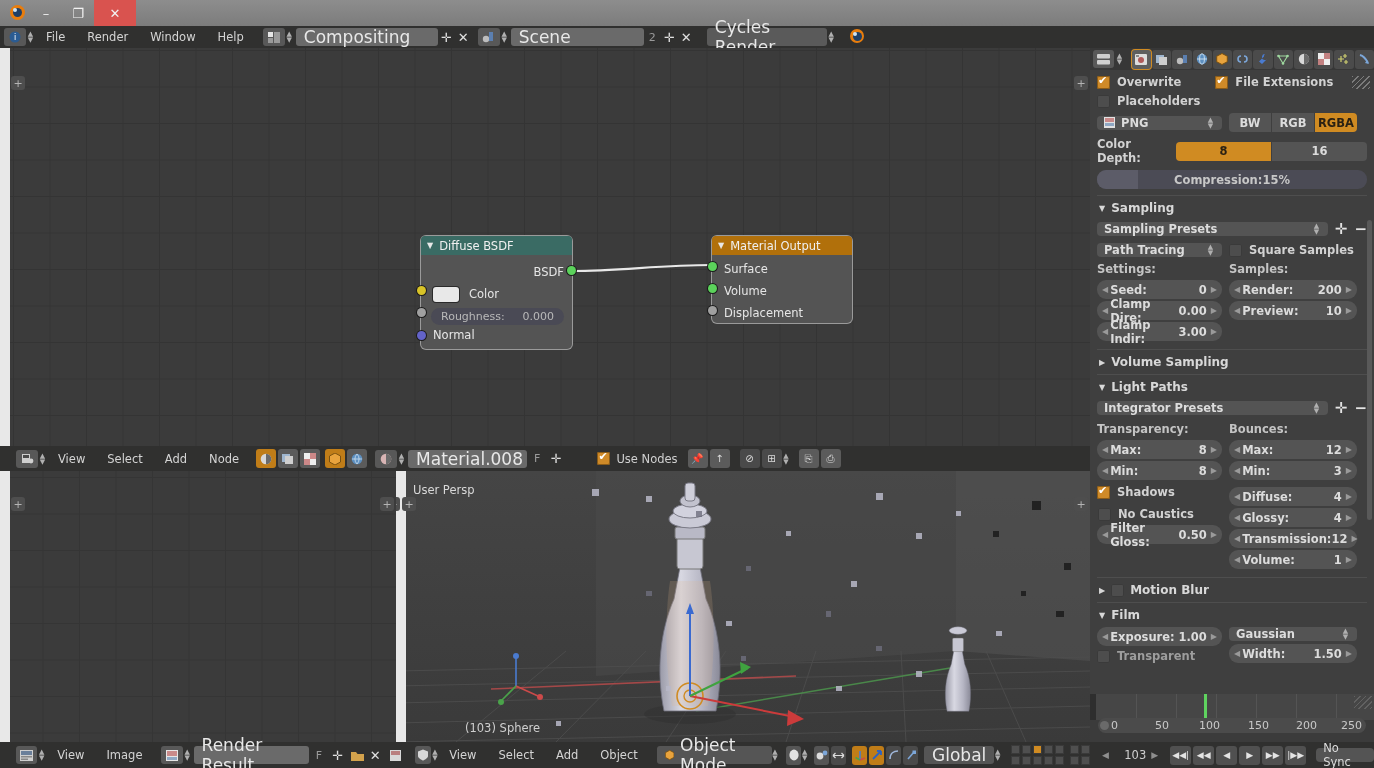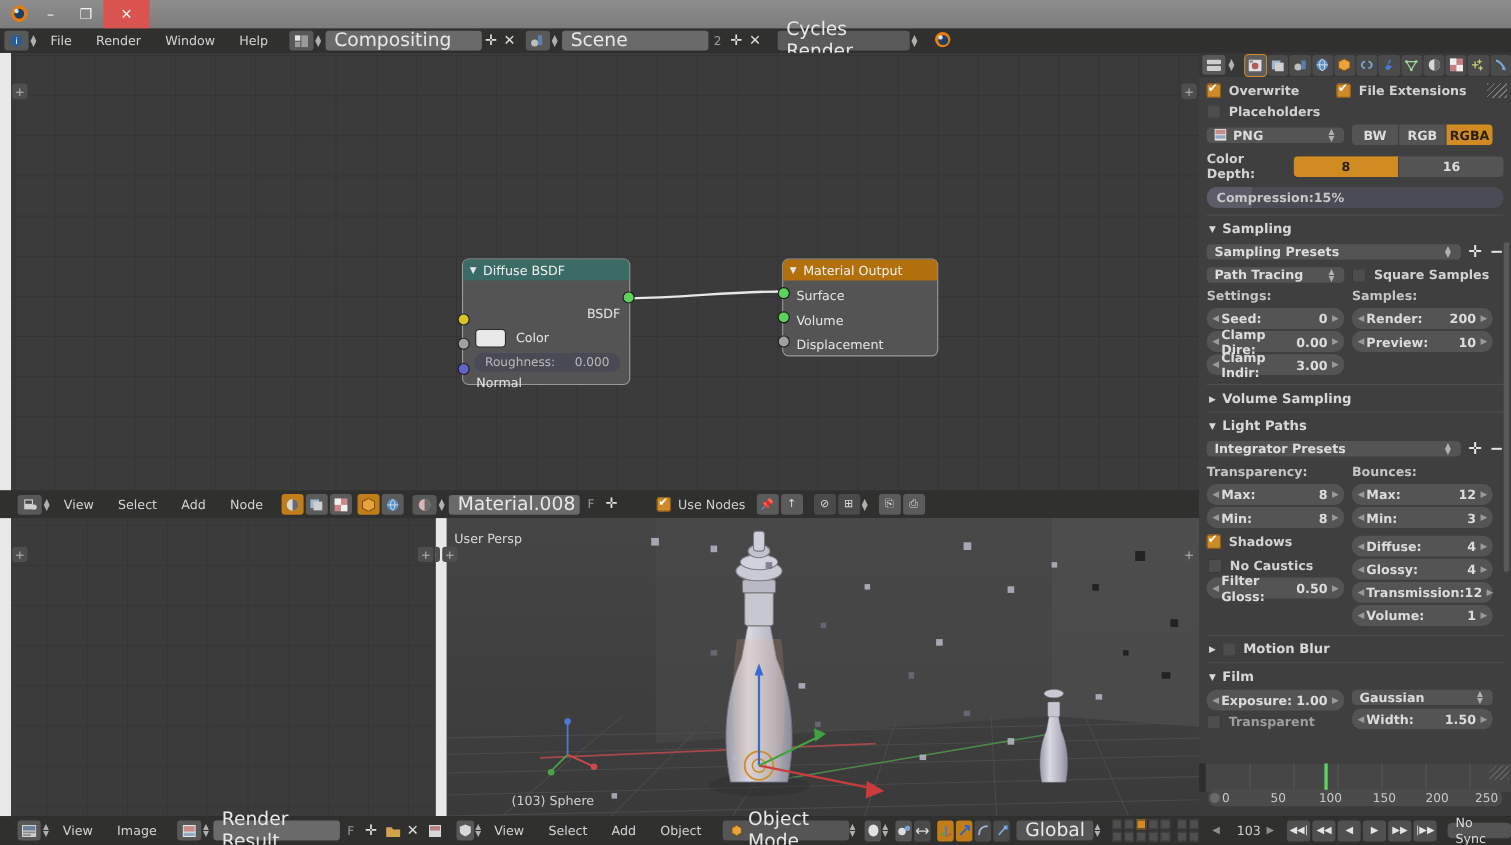--- a/index.html
+++ b/index.html
@@ -113,21 +113,21 @@
     justify-content:center; font-size:11px; color:#c8c8c8; background:#4b4b4b;}
   .ptab.active { background:#5e5e5e; box-shadow:0 0 0 1px #d08b22; }
   .pbody { padding:5px 7px 0 7px; font-size:11.5px; color:#d2d2d2; position:relative;font-weight:bold; }
   .prow { display:flex; align-items:center; gap:7px; margin-bottom:5px; }
   .pfield { height:14px; background:#545454; border-radius:4px; display:flex;
     align-items:center; padding:0 7px; color:#dcdcdc; font-size:11.5px; }
   .seg { height:19px; background:#545454; display:flex; align-items:center;
     justify-content:center; color:#dcdcdc; font-size:11.5px; }
   .seg.on { background:#d08b22; color:#2a2113; }
   .slider { height:19px; border-radius:9px; background:#4b4b55; position:relative;
-    display:flex; align-items:center; padding:0 9px; justify-content:flex-start;
+    display:flex; align-items:center; padding:0 9px; justify-content:center;
     font-size:11.5px; color:#c7c7c7; overflow:hidden; }
   .slider .fill { position:absolute; left:0;top:0;bottom:0; background:#5c5c68; }
   .slider span { position:relative; z-index:1; }
   .panelhdr { display:flex; align-items:center; gap:6px; border-top:1px solid #4e4e4e;
     padding:5px 0 5px 2px; color:#d8d8d8; font-size:12px; }
   .panelhdr .tri { font-size:8px; }
   .numbtn { height:19px; border-radius:9px; background:#545454; display:flex; align-items:center;
     justify-content:space-between; padding:0 5px; font-size:11.5px; color:#dcdcdc; }
   .numbtn .lab { padding-left:2px; }
   .numbtn .arr { color:#9a9a9a; font-size:8px; }
@@ -229,21 +229,21 @@
     <svg class="noodle" style="left:560px;top:205px;width:170px;height:30px" viewBox="0 0 170 30">
       <path d="M12,18 C60,18 100,12 152,12" stroke="#e8e8e8" stroke-width="2.2" fill="none"></path>
     </svg>
 
     <div class="node n-diffuse" style="left:421px; top:188px; width:151px; height:113px">
       <div class="node-hdr">
         <span class="tri">▼</span>
         <span>Diffuse BSDF</span>
       </div>
       <div class="sock green" style="left:146px; top:30px"></div>
-      <div class="row right" style="margin-top:19px">
+      <div class="row right" style="margin-top:6px">
         <span>BSDF</span>
       </div>
       <div class="sock yellow" style="left:-4px; top:50px"></div>
       <div class="row left">
         <div class="colorswatch"></div>
         <span style="margin-left:10px">Color</span>
       </div>
       <div class="sock grey" style="left:-4px; top:72px"></div>
       <div class="numfield" style="margin:3px 8px 0 10px">
         <span>Roughness:</span>

